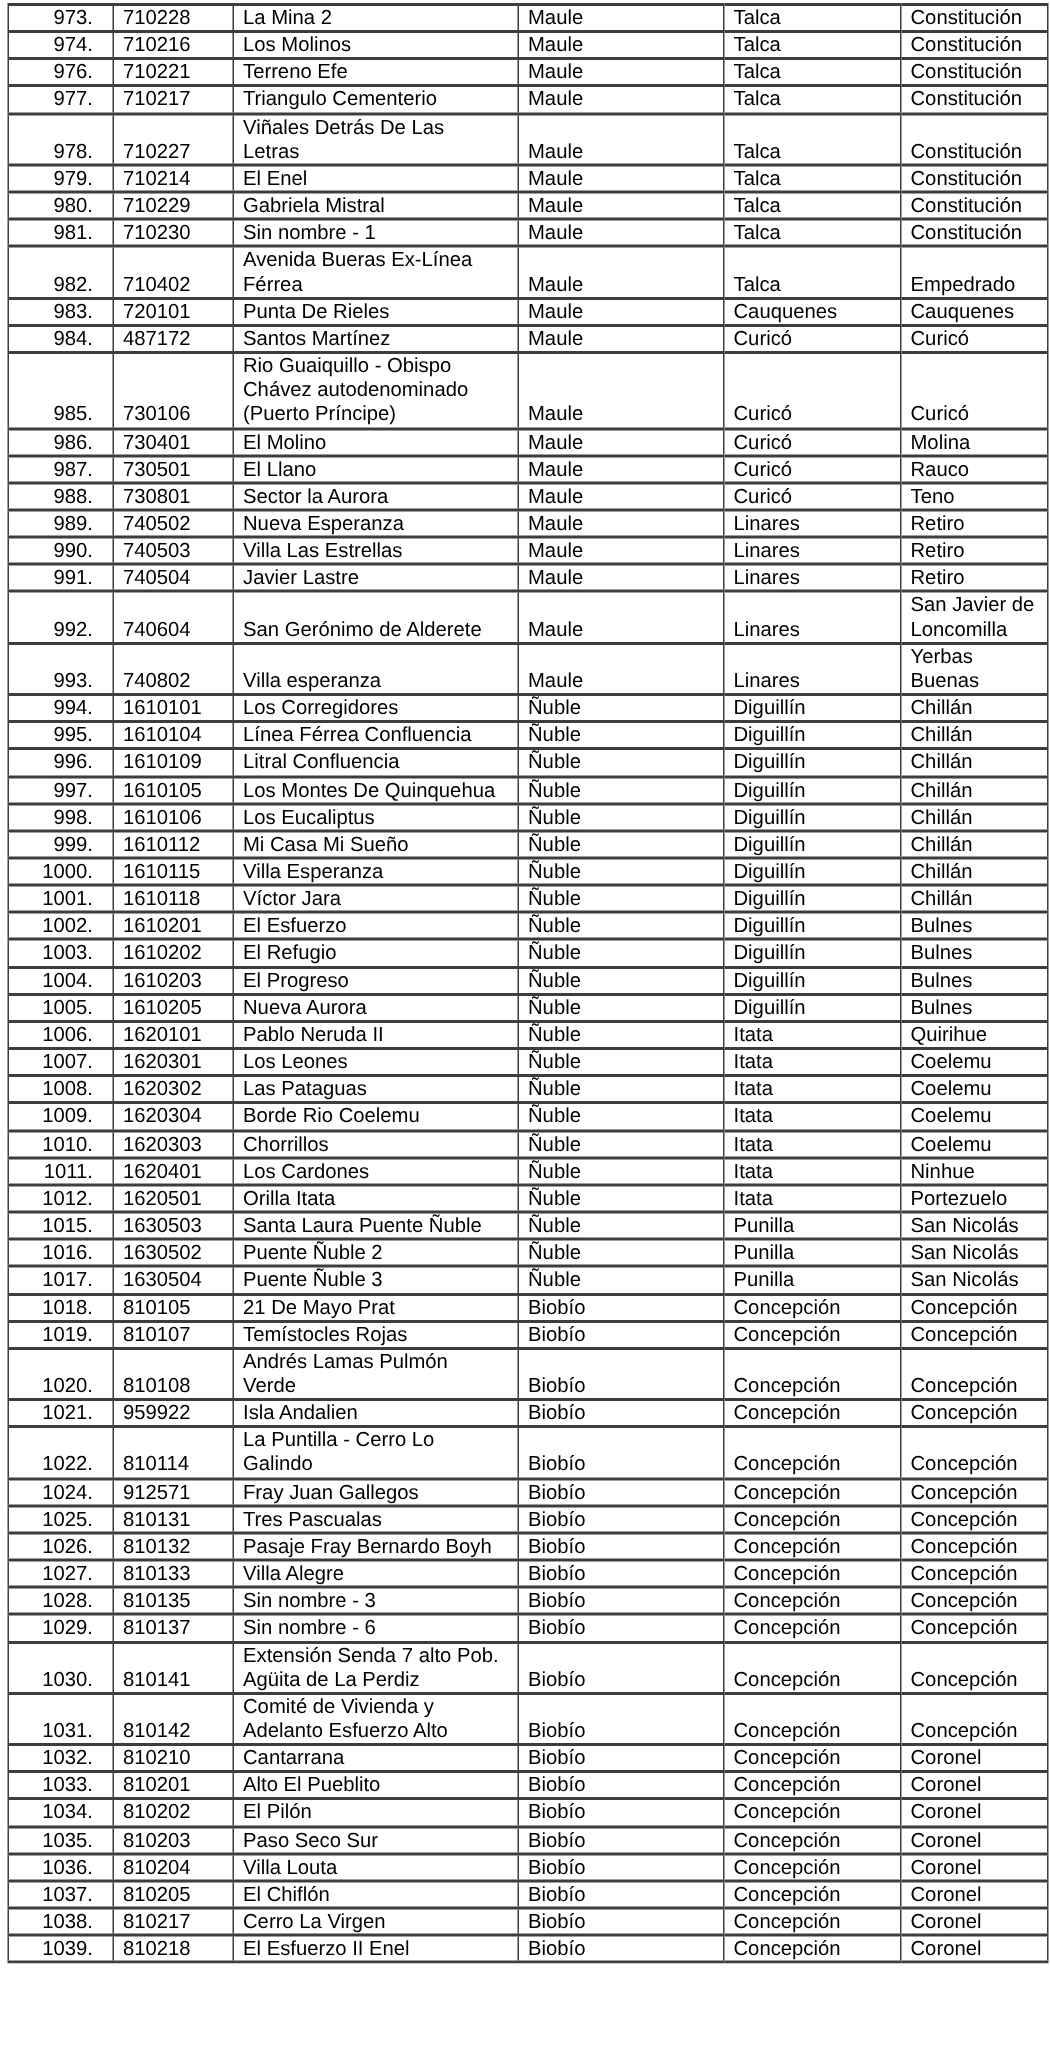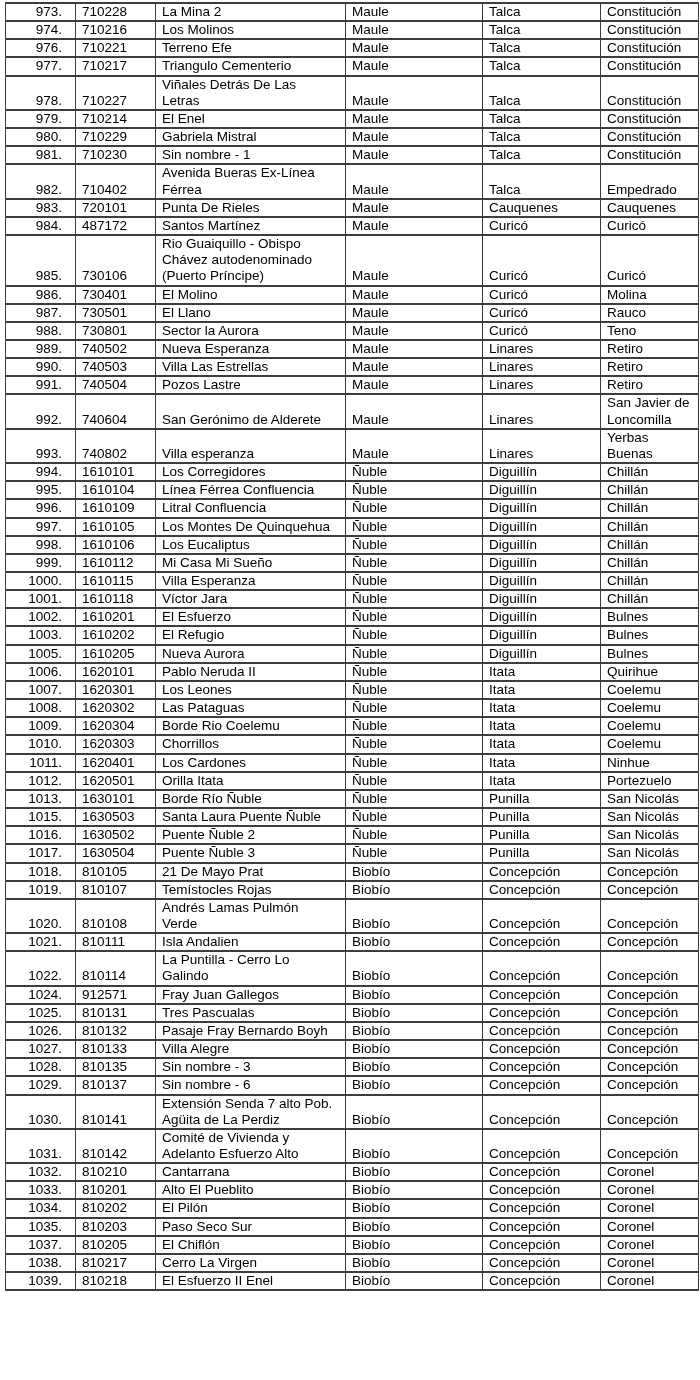--- a/index.html
+++ b/index.html
@@ -182,21 +182,21 @@
     <td class="col-num">990.</td>
     <td>740503</td>
     <td>Villa Las Estrellas</td>
     <td>Maule</td>
     <td>Linares</td>
     <td>Retiro</td>
   </tr>
       <tr>
     <td class="col-num">991.</td>
     <td>740504</td>
-    <td>Pozos Lastre</td>
+    <td>Javier Lastre</td>
     <td>Maule</td>
     <td>Linares</td>
     <td>Retiro</td>
   </tr>
       <tr>
     <td class="col-num">992.</td>
     <td>740604</td>
     <td>San Gerónimo de Alderete</td>
     <td>Maule</td>
     <td>Linares</td>
@@ -286,20 +286,28 @@
   </tr>
       <tr>
     <td class="col-num">1003.</td>
     <td>1610202</td>
     <td>El Refugio</td>
     <td>Ñuble</td>
     <td>Diguillín</td>
     <td>Bulnes</td>
   </tr>
       <tr>
+    <td class="col-num">1004.</td>
+    <td>1610203</td>
+    <td>El Progreso</td>
+    <td>Ñuble</td>
+    <td>Diguillín</td>
+    <td>Bulnes</td>
+  </tr>
+      <tr>
     <td class="col-num">1005.</td>
     <td>1610205</td>
     <td>Nueva Aurora</td>
     <td>Ñuble</td>
     <td>Diguillín</td>
     <td>Bulnes</td>
   </tr>
       <tr>
     <td class="col-num">1006.</td>
     <td>1620101</td>
@@ -348,28 +356,20 @@
     <td>Itata</td>
     <td>Ninhue</td>
   </tr>
       <tr>
     <td class="col-num">1012.</td>
     <td>1620501</td>
     <td>Orilla Itata</td>
     <td>Ñuble</td>
     <td>Itata</td>
     <td>Portezuelo</td>
-  </tr>
-      <tr>
-    <td class="col-num">1013.</td>
-    <td>1630101</td>
-    <td>Borde Río Ñuble</td>
-    <td>Ñuble</td>
-    <td>Punilla</td>
-    <td>San Nicolás</td>
   </tr>
       <tr>
     <td class="col-num">1015.</td>
     <td>1630503</td>
     <td>Santa Laura Puente Ñuble</td>
     <td>Ñuble</td>
     <td>Punilla</td>
     <td>San Nicolás</td>
   </tr>
       <tr>
@@ -408,21 +408,21 @@
     <td class="col-num">1020.</td>
     <td>810108</td>
     <td>Andrés Lamas Pulmón
 Verde</td>
     <td>Biobío</td>
     <td>Concepción</td>
     <td>Concepción</td>
   </tr>
       <tr>
     <td class="col-num">1021.</td>
-    <td>810111</td>
+    <td>959922</td>
     <td>Isla Andalien</td>
     <td>Biobío</td>
     <td>Concepción</td>
     <td>Concepción</td>
   </tr>
       <tr>
     <td class="col-num">1022.</td>
     <td>810114</td>
     <td>La Puntilla - Cerro Lo
 Galindo</td>
@@ -522,20 +522,28 @@
   </tr>
       <tr>
     <td class="col-num">1035.</td>
     <td>810203</td>
     <td>Paso Seco Sur</td>
     <td>Biobío</td>
     <td>Concepción</td>
     <td>Coronel</td>
   </tr>
       <tr>
+    <td class="col-num">1036.</td>
+    <td>810204</td>
+    <td>Villa Louta</td>
+    <td>Biobío</td>
+    <td>Concepción</td>
+    <td>Coronel</td>
+  </tr>
+      <tr>
     <td class="col-num">1037.</td>
     <td>810205</td>
     <td>El Chiflón</td>
     <td>Biobío</td>
     <td>Concepción</td>
     <td>Coronel</td>
   </tr>
       <tr>
     <td class="col-num">1038.</td>
     <td>810217</td>

